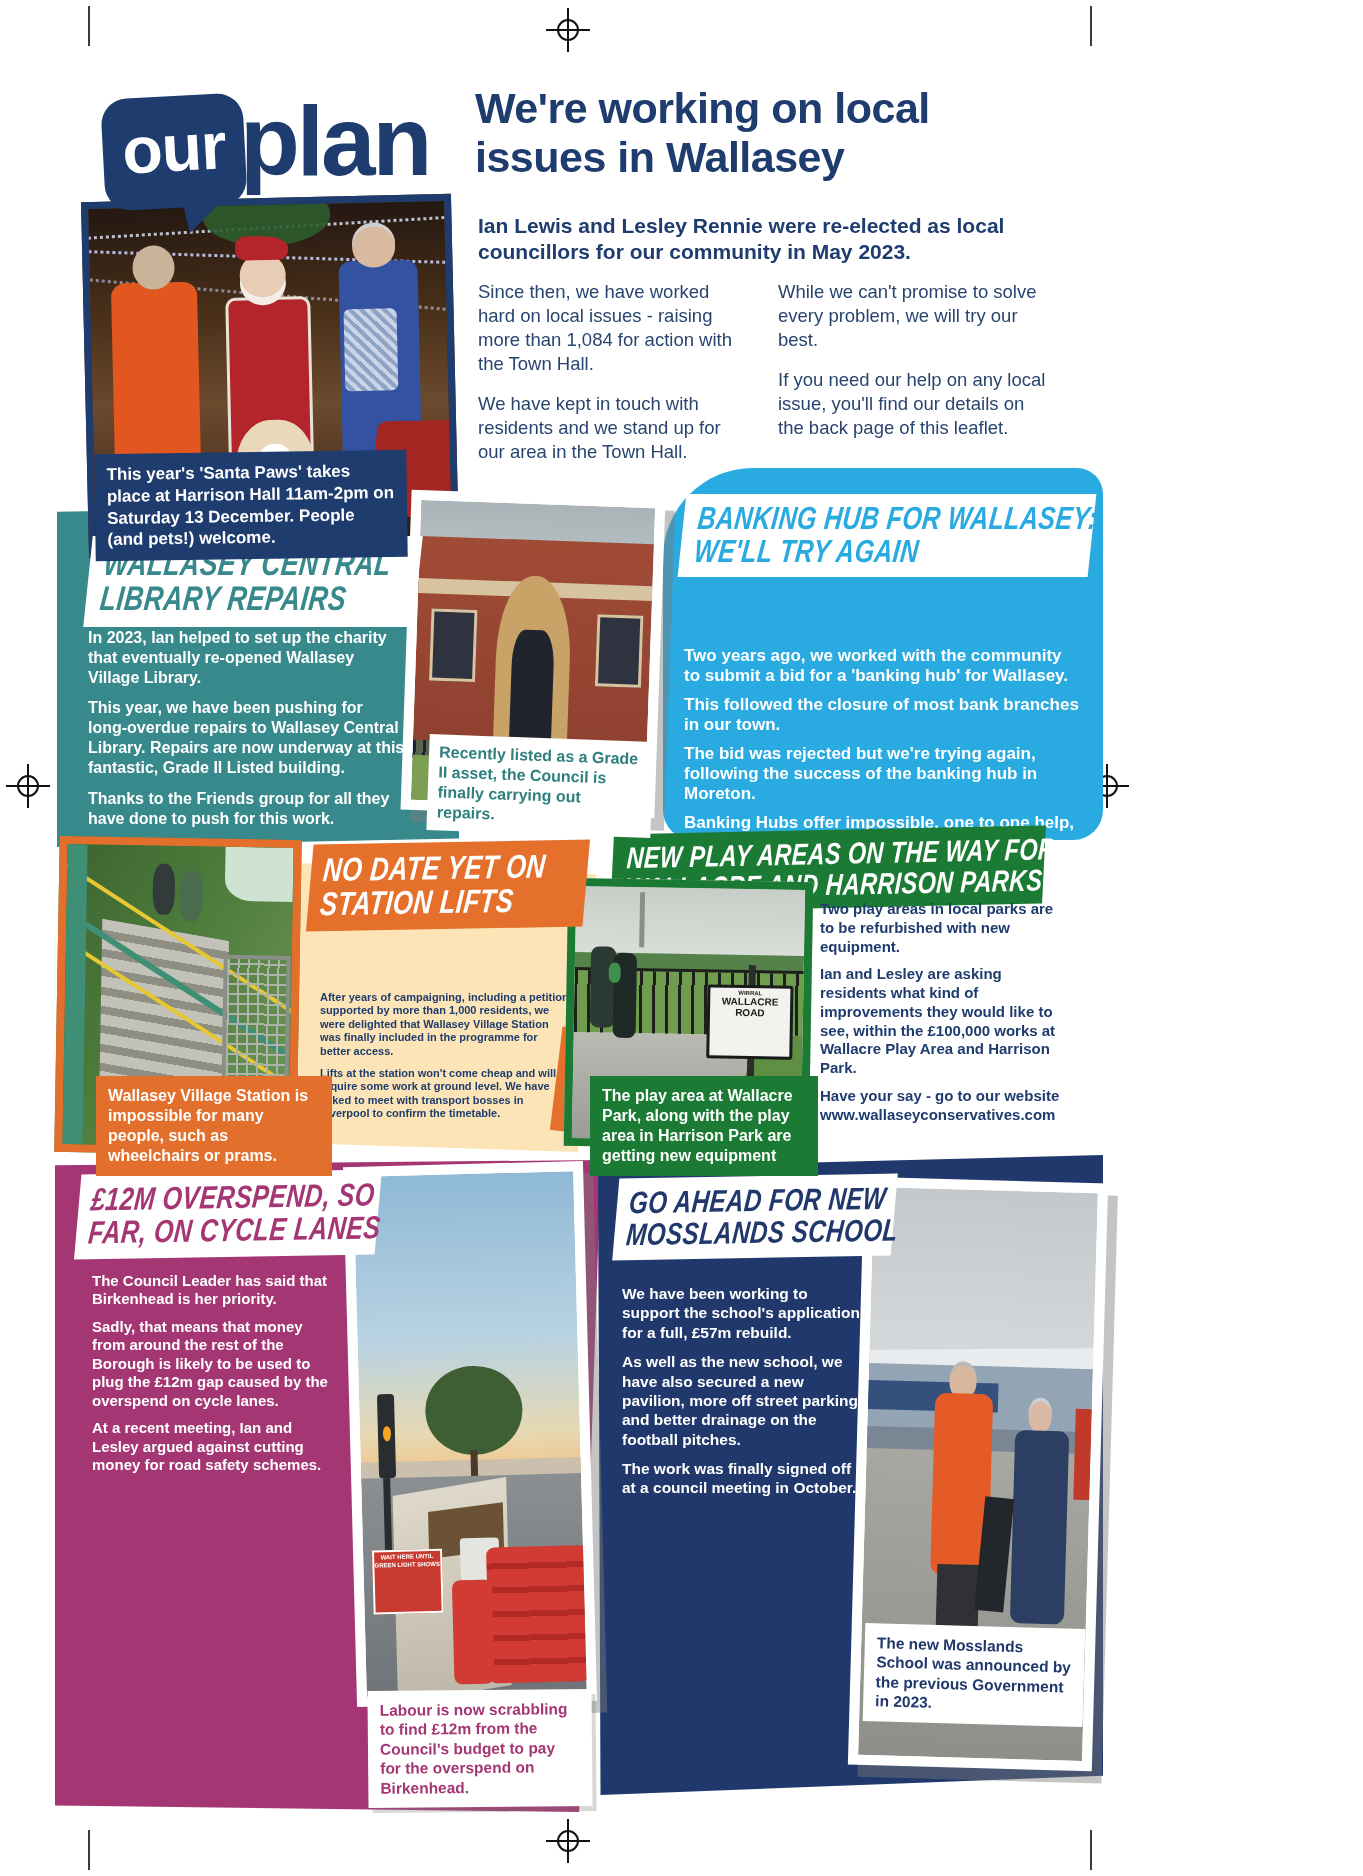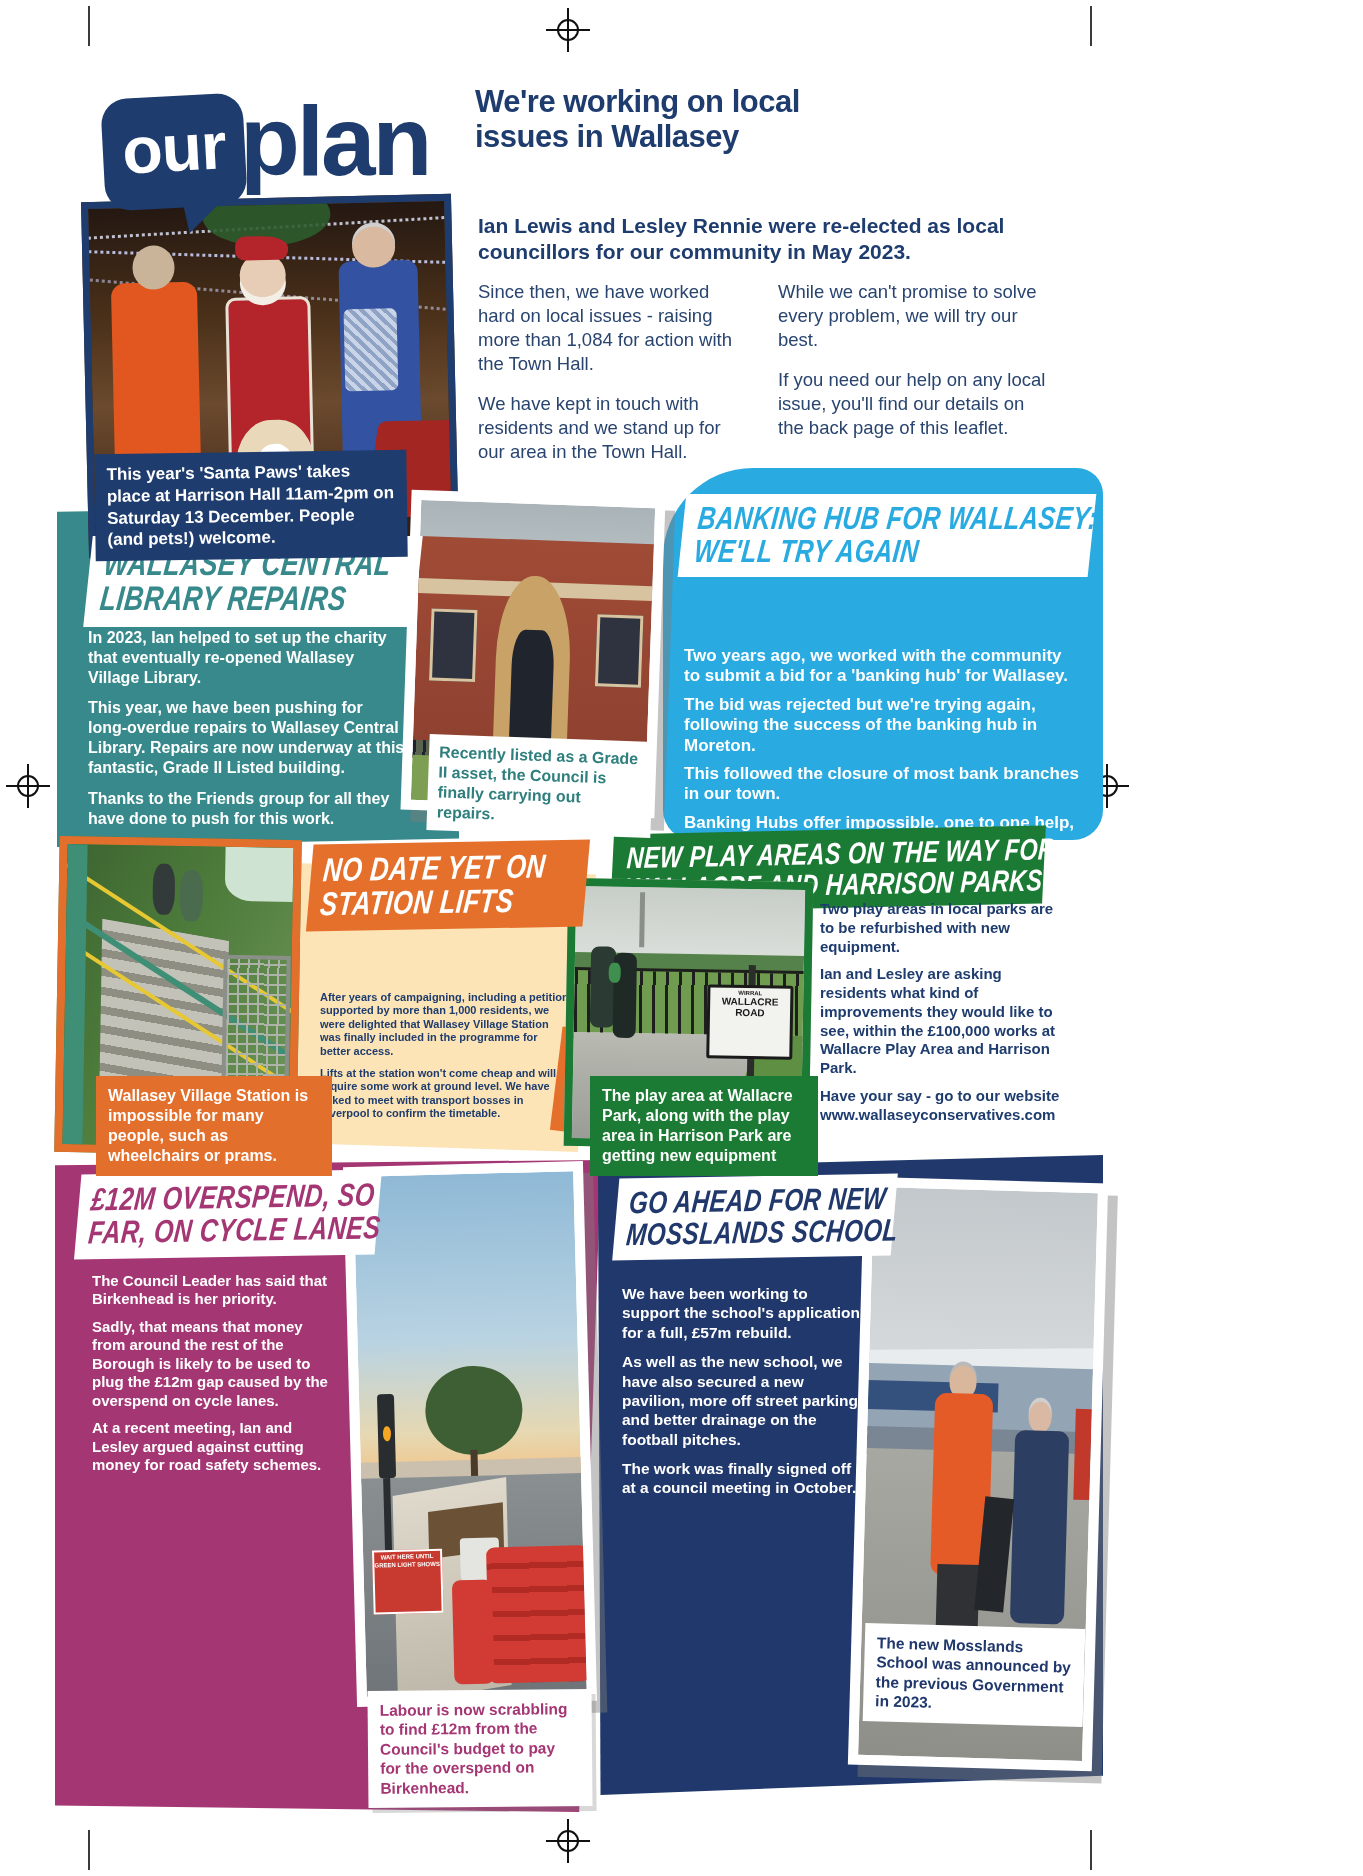--- a/index.html
+++ b/index.html
@@ -16,21 +16,21 @@
 
   
   #logo-bubble{left:103px;top:96px;width:142px;height:112px;background:#1e3c6e;border-radius:26px;
       transform:rotate(-3deg);z-index:4;}
   #logo-bubble .word{position:absolute;left:0;top:14px;width:100%;text-align:center;color:#fff;
       font-size:66px;font-weight:700;letter-spacing:-1px;}
   #logo-tail{left:180px;top:198px;width:42px;height:36px;background:#1e3c6e;
       clip-path:polygon(0 0,100% 0,26% 100%);transform:rotate(4deg);z-index:4;}
   #logo-plan{left:240px;top:88px;font-size:98px;font-weight:700;color:#1e3c6e;letter-spacing:-3px;
       line-height:1.1;z-index:3;}
-  #headline{left:475px;top:84px;width:578px;font-size:31px;font-weight:700;color:#1e3c6e;line-height:1.13;letter-spacing:-0.5px;}
+  #headline{left:475px;top:84px;width:578px;font-size:43px;font-weight:700;color:#1e3c6e;line-height:1.13;letter-spacing:-0.5px;}
   #headline span{display:block;}
 
   
   #intro-lead{left:478px;top:213px;width:578px;font-size:21px;font-weight:700;line-height:1.26;}
   #intro-cols{left:478px;top:276px;width:584px;display:flex;gap:28px;}
   #intro-cols .col{width:272px;font-size:18.5px;line-height:1.3;color:#29446f;}
   #intro-cols p{margin:4px 0 16px;}
 
   
   .slab{font-weight:700;font-style:italic;}
@@ -227,22 +227,22 @@
 
   <div class="abs" id="banking-section"></div>
   <div class="abs skew" id="banking-slab">
     <div class="slab">
       <span class="ln">BANKING HUB FOR WALLASEY:</span>
       <span class="ln">WE'LL TRY AGAIN</span>
     </div>
   </div>
   <div class="abs body-w" id="banking-body">
     <p>Two years ago, we worked with the community to submit a bid for a 'banking hub' for Wallasey.</p>
+    <p>This followed the closure of most bank branches in our town.</p>
     <p>The bid was rejected but we're trying again, following the success of the banking hub in Moreton.</p>
-    <p>This followed the closure of most bank branches in our town.</p>
     <p>Banking Hubs offer impossible, one to one help, as well as the usual banking services.</p>
   </div>
 
   <div class="abs" id="cream-block"></div>
   <div class="abs" id="orange-accent"></div>
   <div class="abs" id="station-photo">
     <div class="scene">
       <div class="sd" style="left:0;top:0;width:100%;height:100%;background:linear-gradient(120deg,#3c6430 0%,#4e7d3c 45%,#71975d 100%);"></div>
       <div class="sd" style="left:70%;top:0;width:30%;height:18%;background:#cfe3d2;border-radius:0 0 0 40%;"></div>
       <div class="sd" style="left:16%;top:28%;width:56%;height:75%;transform:skewY(9deg);background:repeating-linear-gradient(180deg,#c2c2b8 0 11px,#8e8e82 11px 19px);"></div>

